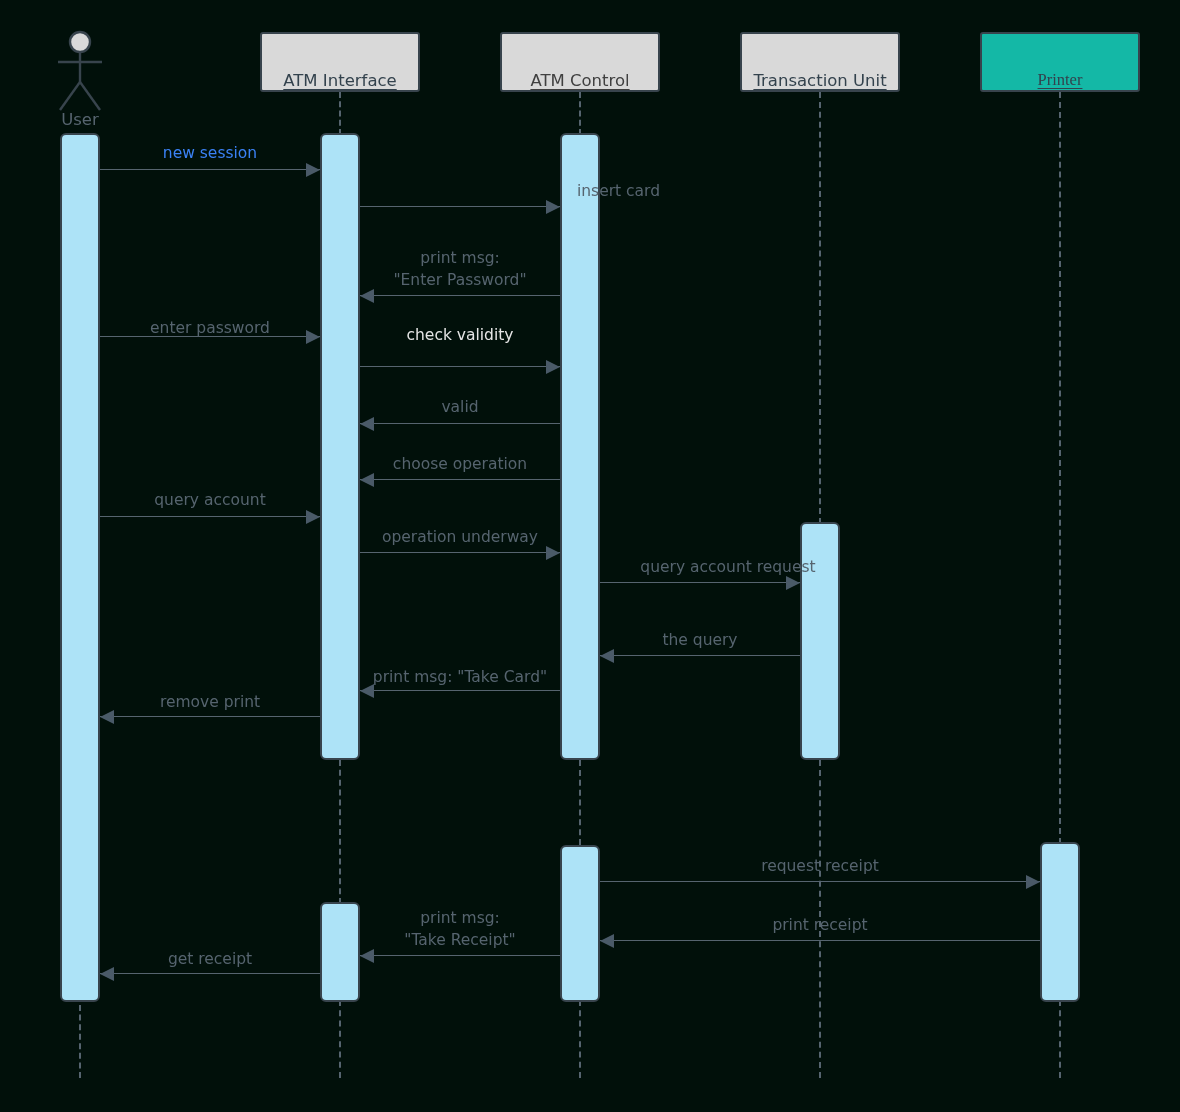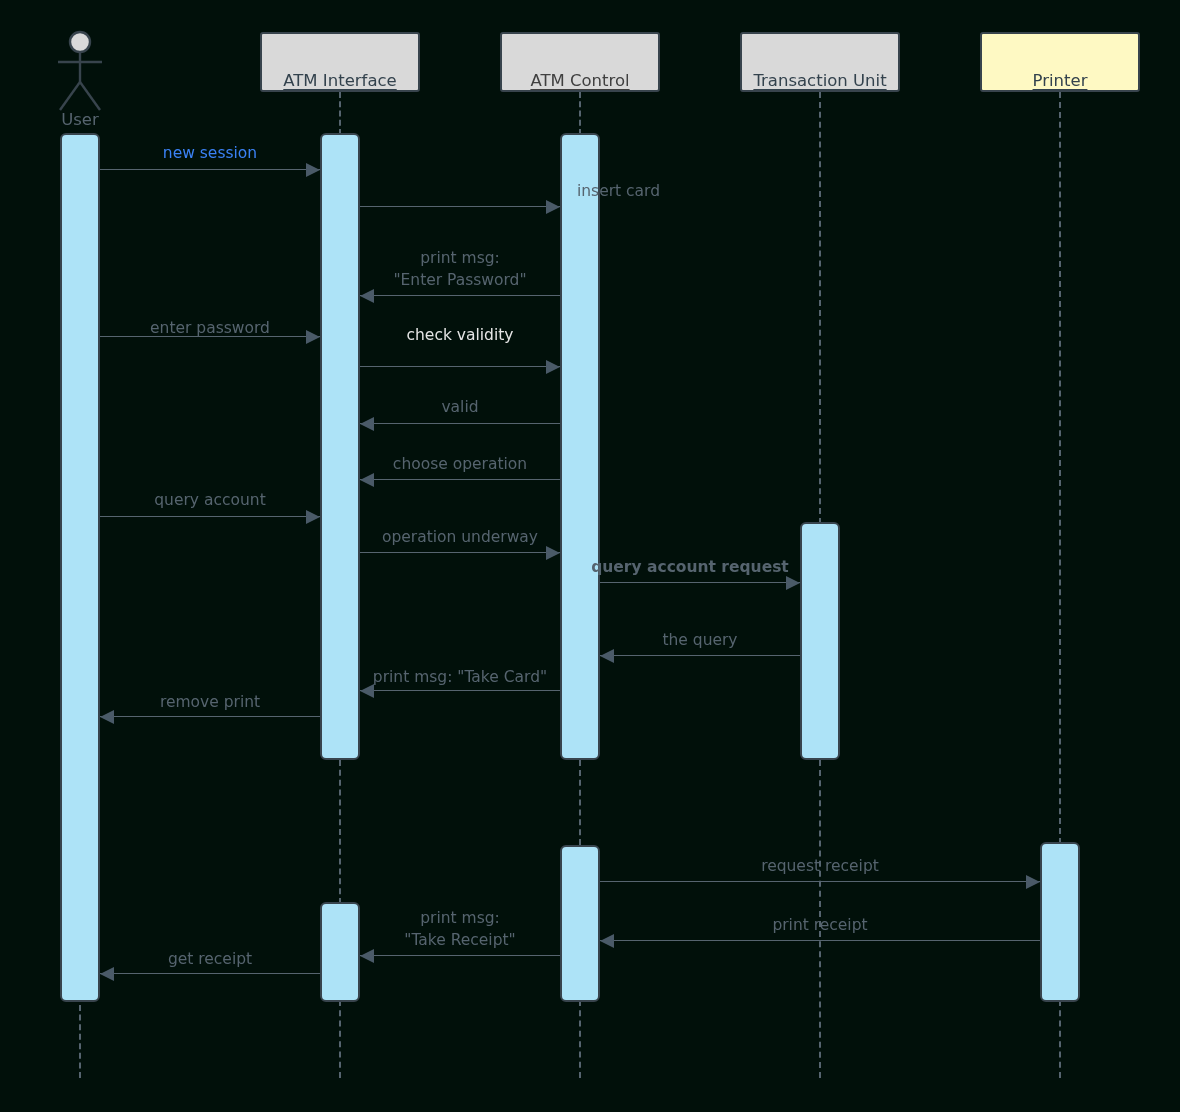--- a/index.html
+++ b/index.html
@@ -53,21 +53,21 @@
       <div class="actor-name" style="left: 30px; top: 110px; width: 100px; color: rgb(86, 100, 111);">User</div>
       <div class="head-box" style="left: 260px; top: 32px; width: 160px; height: 60px; background: rgb(217, 217, 217); border-color: rgb(56, 68, 77);">
         <span class="head-label" style="color: rgb(51, 66, 77);">ATM Interface</span>
       </div>
       <div class="head-box" style="left: 500px; top: 32px; width: 160px; height: 60px; background: rgb(217, 217, 217); border-color: rgb(56, 68, 77);">
         <span class="head-label" style="color: #404040;">ATM Control</span>
       </div>
       <div class="head-box" style="left: 740px; top: 32px; width: 160px; height: 60px; background: rgb(217, 217, 217); border-color: rgb(56, 68, 77);">
         <span class="head-label" style="color: rgb(51, 66, 77);">Transaction Unit</span>
       </div>
-      <div class="head-box" style="left: 980px; top: 32px; width: 160px; height: 60px; background: #fef9c3; border-color: rgb(56, 68, 77);">
+      <div class="head-box" style="left: 980px; top: 32px; width: 160px; height: 60px; background: #14b8a6; border-color: rgb(56, 68, 77); font-family: Liberation Serif, serif;">
         <span class="head-label" style="color: rgb(51, 66, 77);">Printer</span>
       </div>
     </div>
   <div id="activations-layer">
       <div class="act-bar" style="left: 60px; top: 133px; width: 40px; height: 869px; background: rgb(173, 227, 247); border-color: rgb(56, 68, 77);"></div>
       <div class="act-bar" style="left: 320px; top: 133px; width: 40px; height: 627px; background: rgb(173, 227, 247); border-color: rgb(56, 68, 77);"></div>
       <div class="act-bar" style="left: 560px; top: 133px; width: 40px; height: 627px; background: rgb(173, 227, 247); border-color: rgb(56, 68, 77);"></div>
       <div class="act-bar" style="left: 800px; top: 522px; width: 40px; height: 238px; background: rgb(173, 227, 247); border-color: rgb(56, 68, 77);"></div>
       <div class="act-bar" style="left: 560px; top: 845px; width: 40px; height: 157px; background: rgb(173, 227, 247); border-color: rgb(56, 68, 77);"></div>
       <div class="act-bar" style="left: 1040px; top: 842px; width: 40px; height: 160px; background: rgb(173, 227, 247); border-color: rgb(56, 68, 77);"></div>
@@ -97,21 +97,21 @@
       <div class="arrow-head left" style="top: 472.5px; left: 360px; border-right-color: rgb(74, 90, 104);"></div>
       <div class="msg-label" style="left: 260px; width: 400px; top: 453px; color: rgb(86, 100, 111);">choose operation</div>
       <div class="msg-line" style="left: 100px; top: 516px; width: 220px; border-top-color: rgb(86, 100, 111);"></div>
       <div class="arrow-head right" style="top: 509.5px; left: 306px; border-left-color: rgb(74, 90, 104);"></div>
       <div class="msg-label" style="left: 10px; width: 400px; top: 489px; color: rgb(86, 100, 111);">query account</div>
       <div class="msg-line" style="left: 360px; top: 552px; width: 200px; border-top-color: rgb(86, 100, 111);"></div>
       <div class="arrow-head right" style="top: 545.5px; left: 546px; border-left-color: rgb(74, 90, 104);"></div>
       <div class="msg-label" style="left: 260px; width: 400px; top: 526px; color: rgb(86, 100, 111);">operation underway</div>
       <div class="msg-line" style="left: 600px; top: 582px; width: 200px; border-top-color: rgb(86, 100, 111);"></div>
       <div class="arrow-head right" style="top: 575.5px; left: 786px; border-left-color: rgb(74, 90, 104);"></div>
-      <div class="msg-label" style="left: 490px; width: 400px; top: 556px; color: rgb(86, 100, 111); font-weight: bold;">query account request</div>
+      <div class="msg-label" style="left: 528px; width: 400px; top: 556px; color: rgb(86, 100, 111);">query account request</div>
       <div class="msg-line" style="left: 600px; top: 655px; width: 200px; border-top-color: rgb(86, 100, 111);"></div>
       <div class="arrow-head left" style="top: 648.5px; left: 600px; border-right-color: rgb(74, 90, 104);"></div>
       <div class="msg-label" style="left: 500px; width: 400px; top: 629px; color: rgb(86, 100, 111);">the query</div>
       <div class="msg-line" style="left: 360px; top: 690px; width: 200px; border-top-color: rgb(86, 100, 111);"></div>
       <div class="arrow-head left" style="top: 683.5px; left: 360px; border-right-color: rgb(74, 90, 104);"></div>
       <div class="msg-label" style="left: 260px; width: 400px; top: 666px; color: rgb(86, 100, 111);">print msg: "Take Card"</div>
       <div class="msg-line" style="left: 100px; top: 716px; width: 220px; border-top-color: rgb(86, 100, 111);"></div>
       <div class="arrow-head left" style="top: 709.5px; left: 100px; border-right-color: rgb(74, 90, 104);"></div>
       <div class="msg-label" style="left: 10px; width: 400px; top: 691px; color: rgb(86, 100, 111);">remove print</div>
       <div class="msg-line" style="left: 600px; top: 881px; width: 440px; border-top-color: rgb(86, 100, 111);"></div>

